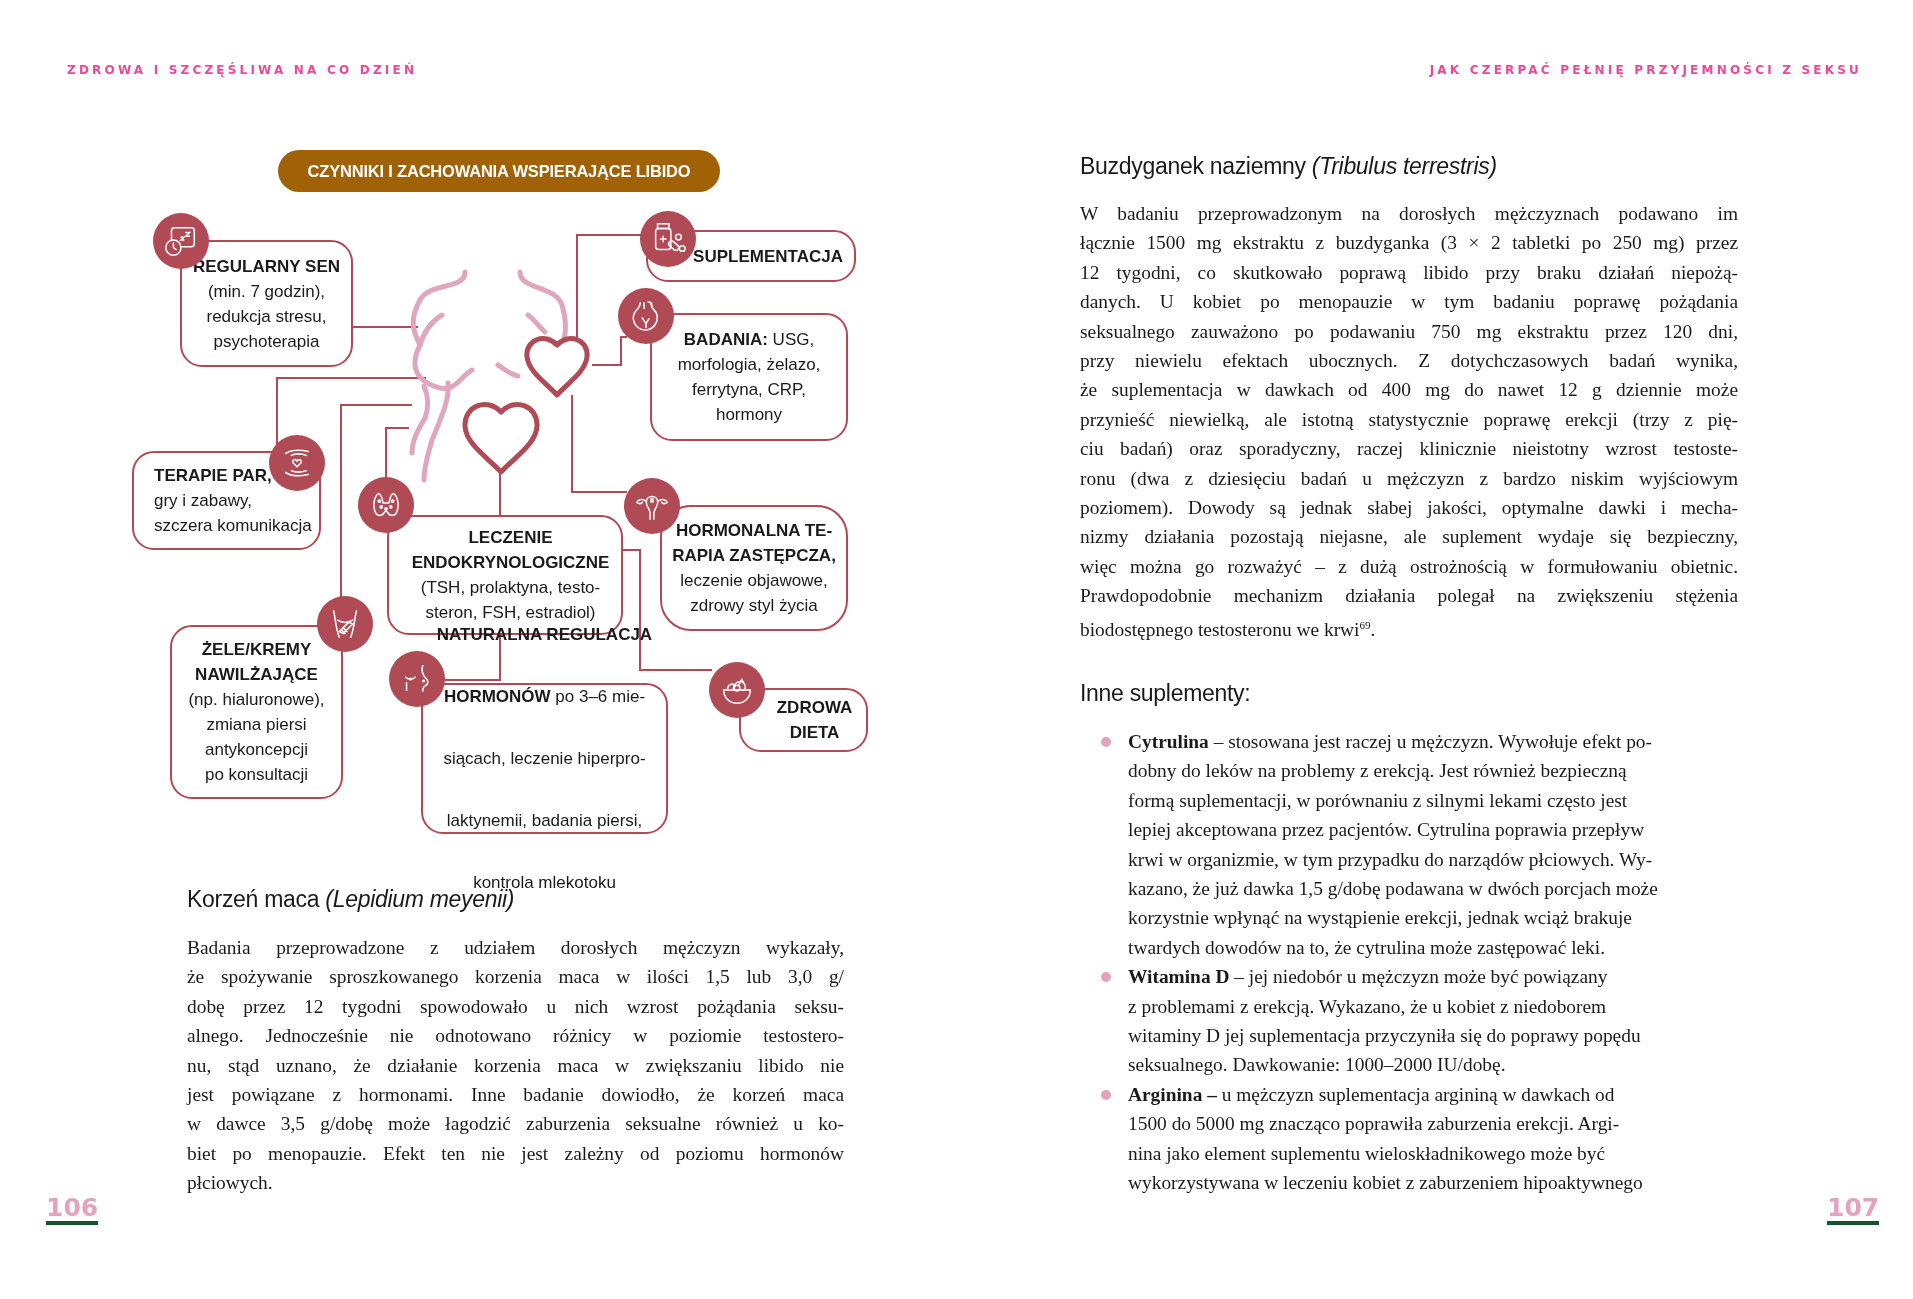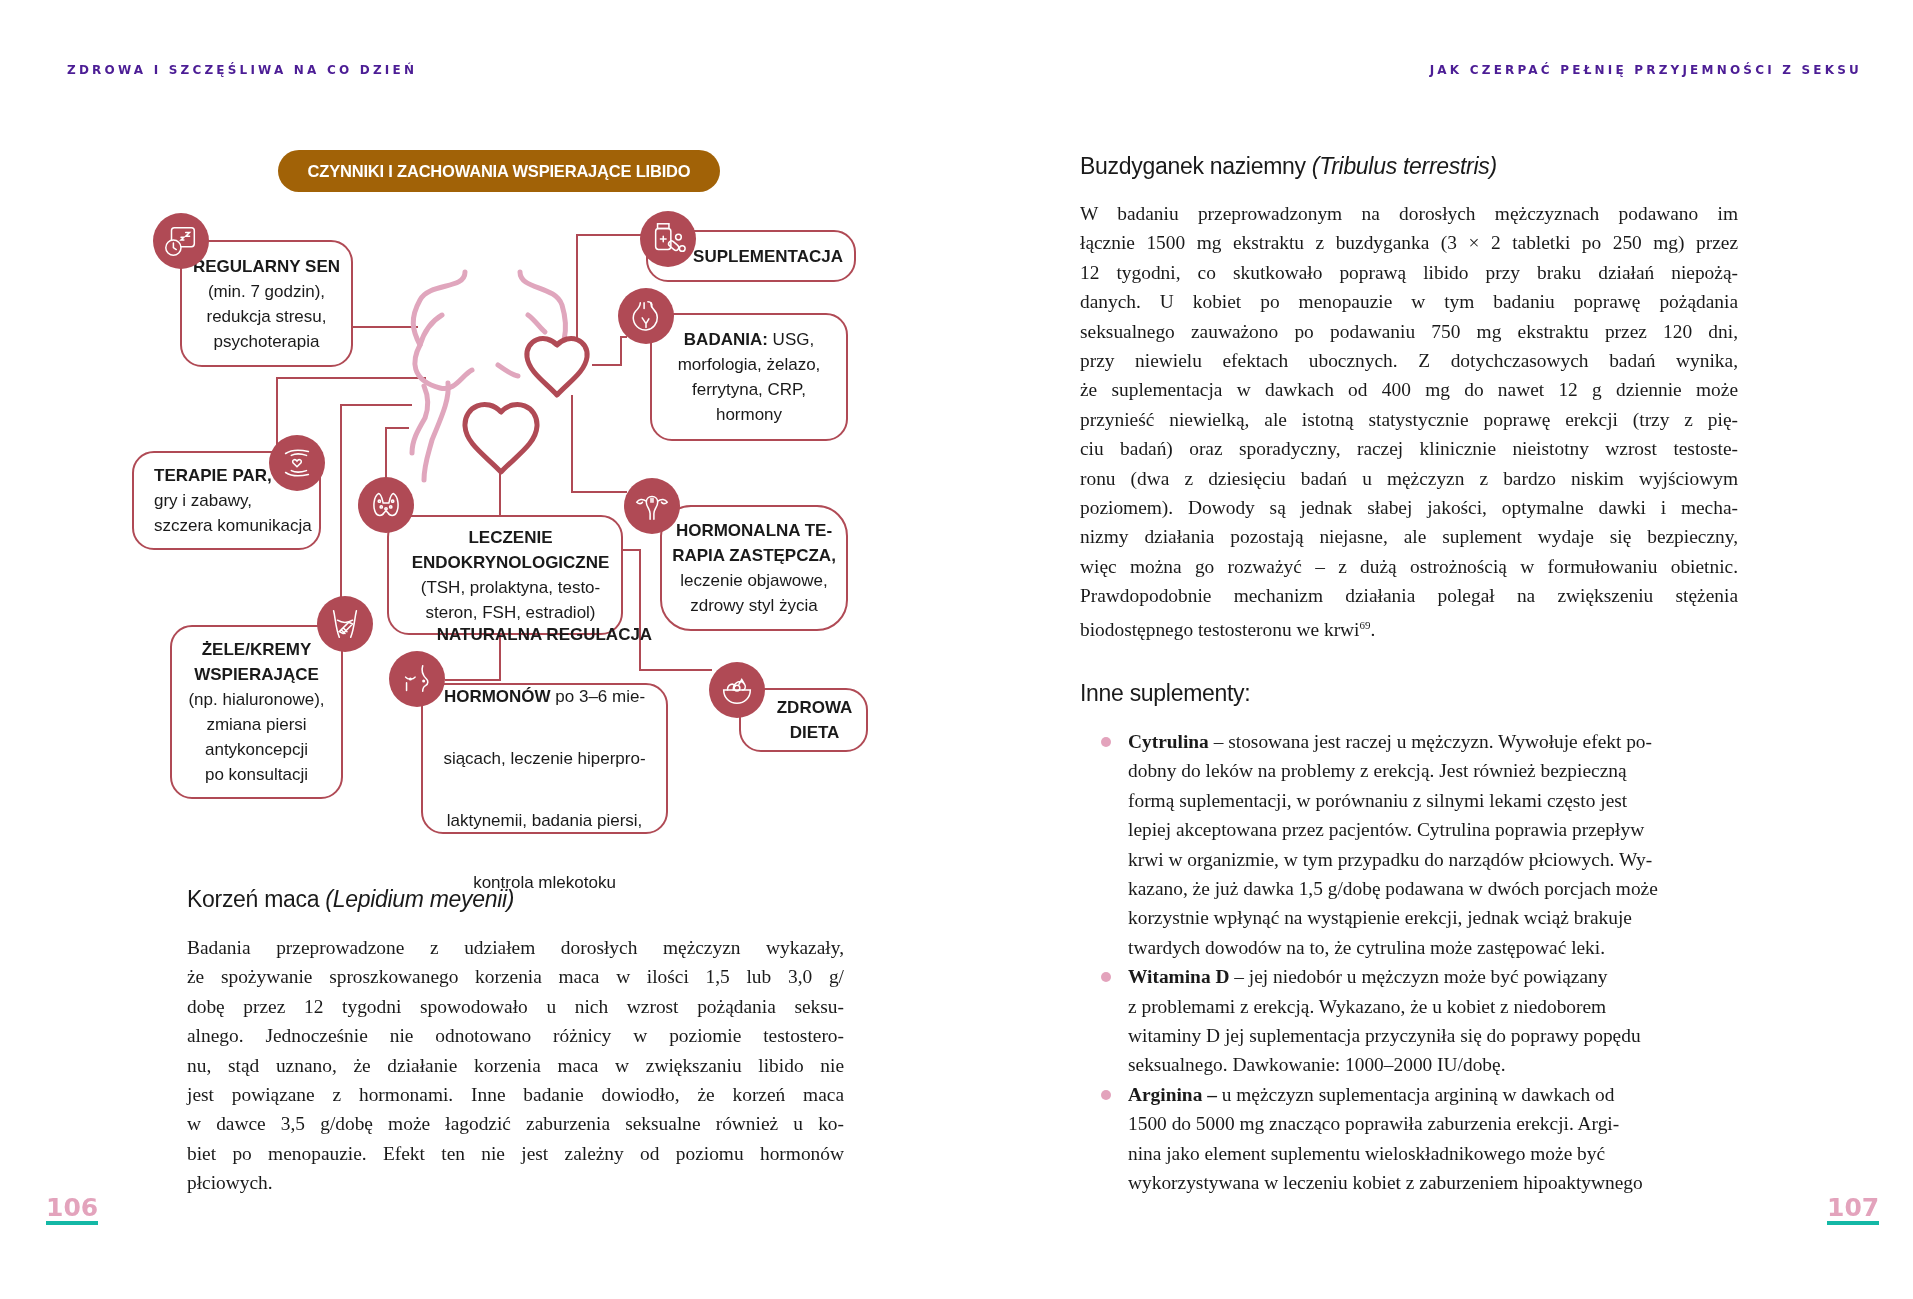--- a/index.html
+++ b/index.html
@@ -1,18 +1,18 @@
 <!DOCTYPE html>
 <html><head>
 <meta charset="utf-8">
 <style>
   html, body { margin: 0; padding: 0; background: #ffffff; }
   body { width: 1913px; height: 1299px; position: relative; overflow: hidden; font-family: "DejaVu Sans", sans-serif; color: #1a1a1a; }
-  .running-head { position: absolute; top: 63px; font-family: "DejaVu Sans", sans-serif; font-size: 12px; font-weight: bold; letter-spacing: 3.2px; color: #4c1d95; white-space: nowrap; }
-  .page-num { position: absolute; top: 1195px; font-family: "DejaVu Sans", sans-serif; font-size: 25px; font-weight: bold; color: #e3a3bc; border-bottom: 4px solid #14b8a6; padding-bottom: 0; line-height: 26px; }
+  .running-head { position: absolute; top: 63px; font-family: "DejaVu Sans", sans-serif; font-size: 12px; font-weight: bold; letter-spacing: 3.2px; color: #ec4899; white-space: nowrap; }
+  .page-num { position: absolute; top: 1195px; font-family: "DejaVu Sans", sans-serif; font-size: 25px; font-weight: bold; color: #e3a3bc; border-bottom: 4px solid #14532d; padding-bottom: 0; line-height: 26px; }
   .diagram-svg { position: absolute; left: 0; top: 0; }
   .pill { position: absolute; left: 278px; top: 150px; width: 442px; height: 42px; border-radius: 23px; background: #a16207; color: #fff; font-family: "Liberation Sans", sans-serif; font-weight: bold; font-size: 16.5px; display: flex; align-items: center; justify-content: center; letter-spacing: -0.2px; }
   .box { position: absolute; border: 2px solid #b04a55; border-radius: 22px; background: #ffffff; box-sizing: border-box; display: flex; flex-direction: column; align-items: center; justify-content: center; text-align: center; font-family: "Liberation Sans", sans-serif; font-size: 17px; line-height: 25px; color: #1a1a1a; }
   .box b { font-weight: bold; }
   .box .t { display: block; }
   .icon { position: absolute; width: 56px; height: 56px; border-radius: 50%; background: #b04a55; display: flex; align-items: center; justify-content: center; }
   .icon svg { width: 38px; height: 38px; }
   .h2 { position: absolute; font-family: "Liberation Sans", sans-serif; font-size: 23px; color: #1a1a1a; white-space: nowrap; letter-spacing: -0.3px; }
   .h2 i { font-style: italic; }
   .body-text { position: absolute; font-family: "Liberation Serif", serif; font-size: 19.4px; line-height: 29.4px; color: #1a1a1a; text-align: justify; }
@@ -152,21 +152,21 @@
 <div class="icon" style="left:624px; top:478px;">
   <svg viewBox="0 0 40 40" fill="none" stroke="#fff" stroke-width="1.6" stroke-linecap="round">
       <path d="M20 10 c-4 0 -6 3 -6 6 c0 5 4 7 4 12 v6 M20 10 c4 0 6 3 6 6 c0 5 -4 7 -4 12 v6"></path>
       <path d="M14 15 c-4 -3 -8 -2 -10 1 c2 2 5 2 6 0 M26 15 c4 -3 8 -2 10 1 c-2 2 -5 2 -6 0"></path>
       <path d="M19 12 v4 M21 12 v4"></path>
     </svg>
 </div>
 
 <div class="box" style="left:170px; top:625px; width:173px; height:174px;">
   <b class="t">ŻELE/KREMY</b>
-  <b class="t">WSPIERAJĄCE</b>
+  <b class="t">NAWILŻAJĄCE</b>
   <span class="t">(np. hialuronowe),</span>
   <span class="t">zmiana piersi</span>
   <span class="t">antykoncepcji</span>
   <span class="t">po konsultacji</span>
 </div>
 <div class="icon" style="left:317px; top:596px;">
   <svg viewBox="0 0 40 40" fill="none" stroke="#fff" stroke-width="1.6" stroke-linecap="round">
       <path d="M8 6 c2 8 2 18 6 28 M32 6 c-2 8 -2 18 -6 28"></path>
       <path d="M12 16 c5 3 11 3 16 0"></path>
       <path d="M14 28 l10 -10 l4 2 l-10 10 z M16 26 l4 4 M18 24 l4 4"></path>

